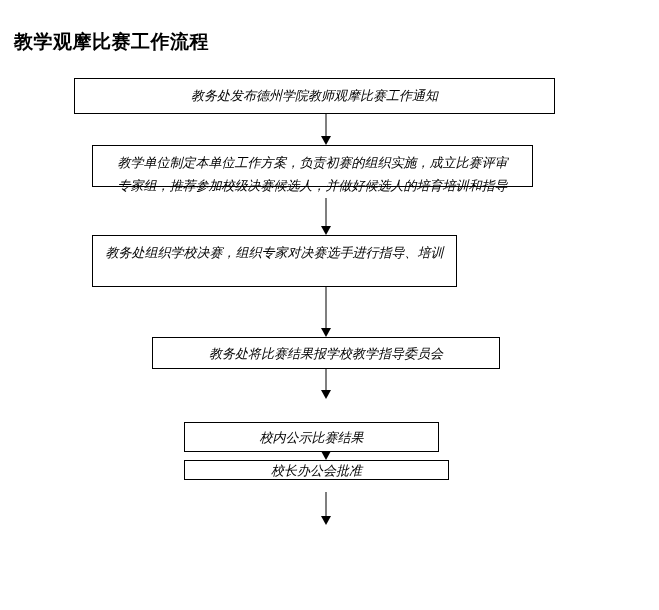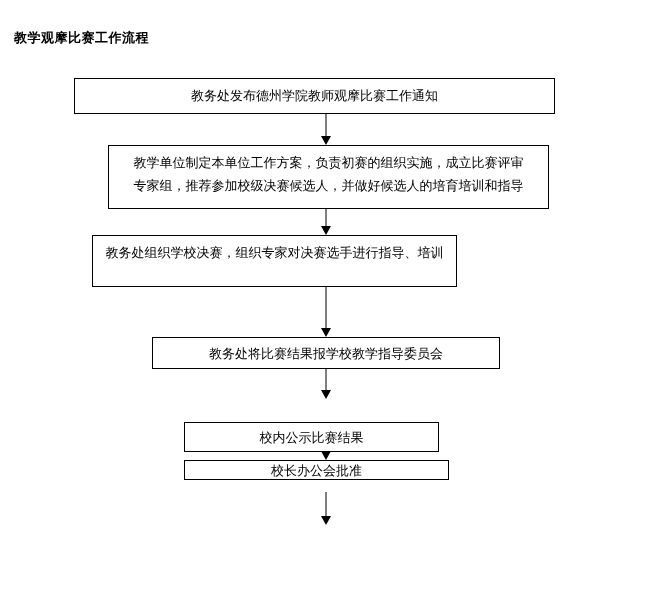--- a/index.html
+++ b/index.html
@@ -14,21 +14,21 @@
     color: #000000;
     position: relative;
     overflow: hidden;
   }
   #page-title {
     position: absolute;
     left: 14px;
     top: 16px;
     font-family: "Liberation Serif", "DejaVu Serif", serif;
     font-weight: bold;
-    font-size: 13px;
+    font-size: 19px;
     line-height: 26px;
     letter-spacing: 0.5px;
     white-space: nowrap;
   }
   .flow-canvas {
     position: absolute;
     left: 0;
     top: 0;
     width: 659px;
     height: 610px;
@@ -38,20 +38,21 @@
     box-sizing: border-box;
     border: 1.4px solid #000000;
     background: #ffffff;
     font-size: 13px;
     line-height: 23px;
     text-align: center;
     color: #000000;
     padding: 5px 8px 0 8px;
     white-space: pre-line;
     z-index: 2;
+    font-style: italic;
   }
   .node.center-v {
     display: flex;
     align-items: center;
     justify-content: center;
     padding-top: 0;
   }
   .connector {
     position: absolute;
     z-index: 1;
@@ -108,21 +109,21 @@
     <div class="head"></div>
   </div>
 
   <div class="connector" style="left:316px; top:492px; width:20px; height:33px;">
     <div class="stem" style="height:24px;"></div>
     <div class="head"></div>
   </div>
 
   <div class="node" style="left:74px; top:78px; width:481px; height:36px;">教务处发布德州学院教师观摩比赛工作通知</div>
 
-  <div class="node" style="left:108px; top:145px; width:441px; height:64px;">教学单位制定本单位工作方案，负责初赛的组织实施，成立比赛评审
+  <div class="node" style="left:92px; top:145px; width:441px; height:42px;">教学单位制定本单位工作方案，负责初赛的组织实施，成立比赛评审
 专家组，推荐参加校级决赛候选人，并做好候选人的培育培训和指导</div>
 
   <div class="node" style="left:92px; top:235px; width:365px; height:52px;">教务处组织学校决赛，组织专家对决赛选手进行指导、培训</div>
 
   <div class="node center-v" style="left:152px; top:337px; width:348px; height:32px;">教务处将比赛结果报学校教学指导委员会</div>
 
   <div class="node center-v" style="left:184px; top:422px; width:255px; height:30px;">校内公示比赛结果</div>
 
   <div class="node center-v" style="left:184px; top:460px; width:265px; height:20px;">校长办公会批准</div>
 

